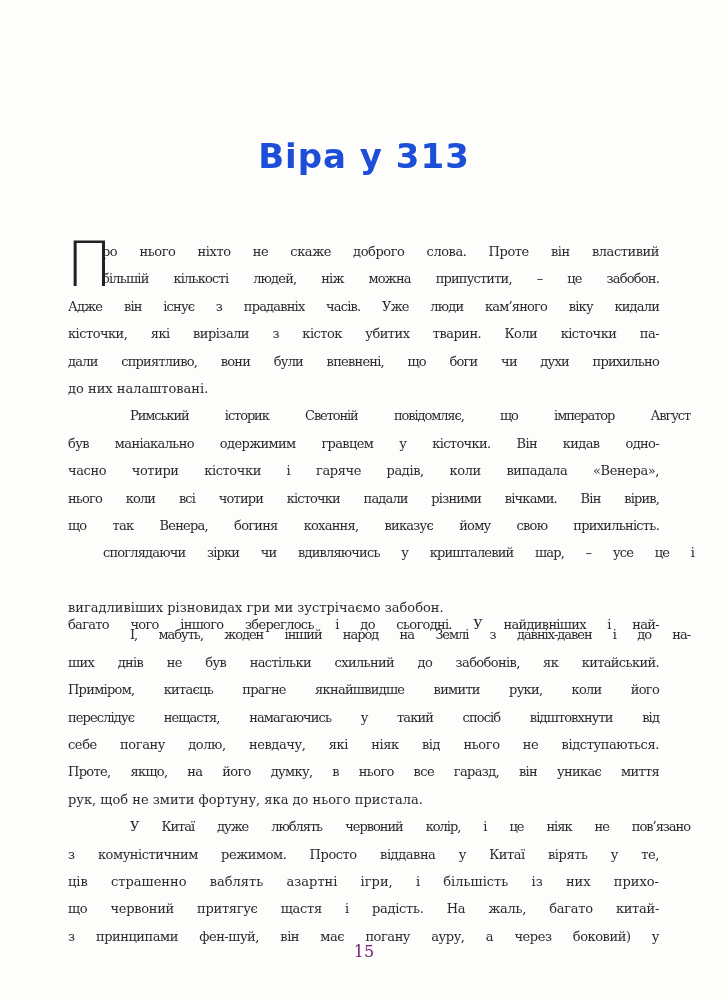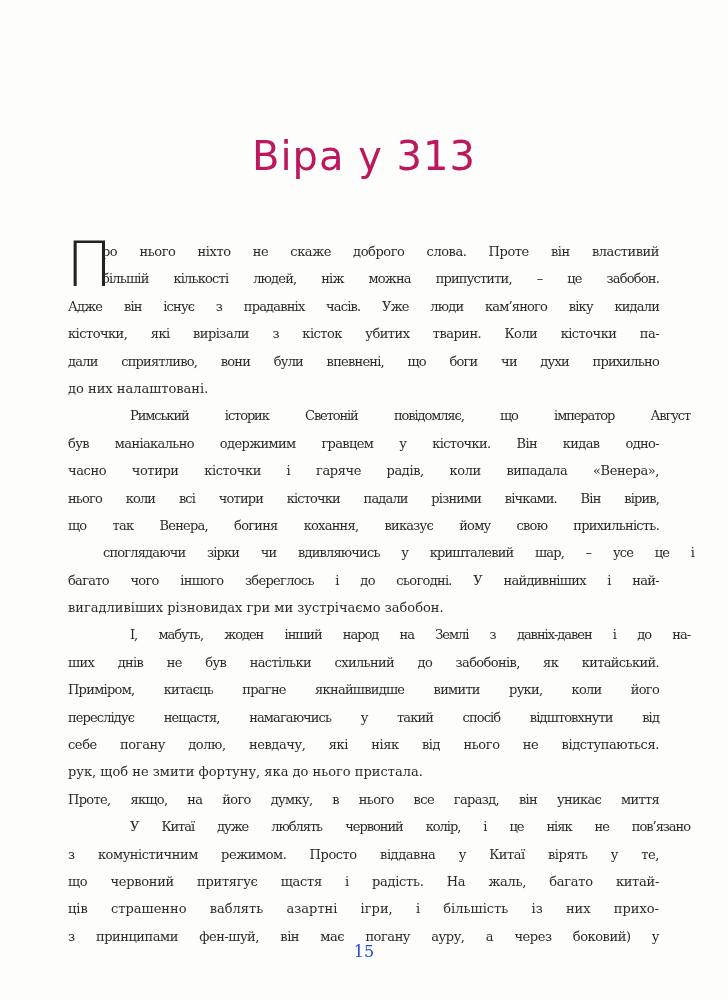--- a/index.html
+++ b/index.html
@@ -10,24 +10,24 @@
     overflow: hidden;
     color: #2b2b2b;
     font-family: "DejaVu Serif", "Liberation Serif", serif;
   }
   .title {
     position: absolute;
     left: 0; right: 0;
     top: 130px;
     text-align: center;
     font-family: "DejaVu Sans", "Liberation Sans", sans-serif;
-    font-weight: 400;
-    font-size: 40px;
+    font-weight: 700;
+    font-size: 34px;
     letter-spacing: 1px;
-    color: #be185d;
+    color: #1d4ed8;
     line-height: 52px;
   }
   .body-text {
     position: absolute;
     left: 68px;
     top: 238px;
     width: 591px;
   }
   .line {
     display: block;
@@ -54,21 +54,21 @@
     font-size: 62px;
     line-height: 52px;
     color: #222;
   }
   .page-number {
     position: absolute;
     left: 0; right: 0;
     top: 942px;
     text-align: center;
     font-size: 16px;
-    color: #1d4ed8;
+    color: #701a75;
   }
   
   .line span.t { display: inline-block; width: 100%; text-align: justify; text-align-last: justify; white-space: normal; }
   .line.last span.t { text-align-last: left; }
 </style>
 </head>
 <body>
 
 <div class="title">Віра у 313</div>
 
@@ -84,37 +84,37 @@
     <div class="line last"><span class="t" style="width: auto;">до них налаштовані.</span></div>
   </div>
 
   <div>
     <div class="line indent"><span class="t" style="width: 100%; letter-spacing: -1.105px;">Римський історик Светоній повідомляє, що імператор Август</span></div>
     <div class="line"><span class="t" style="width: 100%; letter-spacing: -0.639px;">був маніакально одержимим гравцем у кісточки. Він кидав одно-</span></div>
     <div class="line"><span class="t" style="width: 100%; letter-spacing: -0.41px;">часно чотири кісточки і гаряче радів, коли випадала «Венера»,</span></div>
     <div class="line"><span class="t" style="width: 100%; letter-spacing: -0.846px;">нього коли всі чотири кісточки падали різними вічками. Він вірив,</span></div>
     <div class="line"><span class="t" style="width: 100%; letter-spacing: -0.758px;">що так Венера, богиня кохання, виказує йому свою прихильність.</span></div>
     <div class="line"><span class="t" style="width: 100%; letter-spacing: -0.823px; margin-left: 35px;">споглядаючи зірки чи вдивляючись у кришталевий шар, – усе це і</span></div>
-    <div class="line"><span class="t" style="width: 100%; letter-spacing: -0.708px;">багато чого іншого збереглось і до сьогодні. У найдивніших і най-</span></div>
+    <div class="line"><span class="t" style="width: 100%; letter-spacing: -0.708px; margin-top: 44px;">багато чого іншого збереглось і до сьогодні. У найдивніших і най-</span></div>
     <div class="line last"><span class="t" style="width: auto;">вигадливіших різновидах гри ми зустрічаємо забобон.</span></div>
   </div>
 
   <div>
     <div class="line indent"><span class="t" style="width: 100%; letter-spacing: -1.033px;">І, мабуть, жоден інший народ на Землі з давніх-давен і до на-</span></div>
     <div class="line"><span class="t" style="width: 100%; letter-spacing: -0.635px;">ших днів не був настільки схильний до забобонів, як китайський.</span></div>
     <div class="line"><span class="t" style="width: 100%; letter-spacing: -0.729px;">Приміром, китаєць прагне якнайшвидше вимити руки, коли його</span></div>
     <div class="line"><span class="t" style="width: 100%; letter-spacing: -0.889px;">переслідує нещастя, намагаючись у такий спосіб відштовхнути від</span></div>
     <div class="line"><span class="t" style="width: 100%; letter-spacing: -0.413px;">себе погану долю, невдачу, які ніяк від нього не відступаються.</span></div>
+    <div class="line"><span class="t" style="width: 100%; letter-spacing: -0.672px;">Проте, якщо, на його думку, в нього все гаразд, він уникає миття</span></div>
     <div class="line last"><span class="t" style="width: auto;">рук, щоб не змити фортуну, яка до нього пристала.</span></div>
-    <div class="line"><span class="t" style="width: 100%; letter-spacing: -0.672px;">Проте, якщо, на його думку, в нього все гаразд, він уникає миття</span></div>
   </div>
 
   <div>
     <div class="line indent"><span class="t" style="width: 100%; letter-spacing: -1.034px;">У Китаї дуже люблять червоний колір, і це ніяк не пов’язано</span></div>
     <div class="line"><span class="t" style="width: 100%; letter-spacing: -0.443px;">з комуністичним режимом. Просто віддавна у Китаї вірять у те,</span></div>
+    <div class="line"><span class="t" style="width: 100%;">ців страшенно ваблять азартні ігри, і більшість із них прихо-</span></div>
     <div class="line"><span class="t" style="width: 100%; letter-spacing: -0.283px;">що червоний притягує щастя і радість. На жаль, багато китай-</span></div>
-    <div class="line"><span class="t" style="width: 100%;">ців страшенно ваблять азартні ігри, і більшість із них прихо-</span></div>
     <div class="line"><span class="t" style="width: 100%; letter-spacing: -0.459px;">з принципами фен-шуй, він має погану ауру, а через боковий) у</span></div>
 
   </div>
 </div>
 
 <div class="page-number">15</div>
 
 </body></html>

